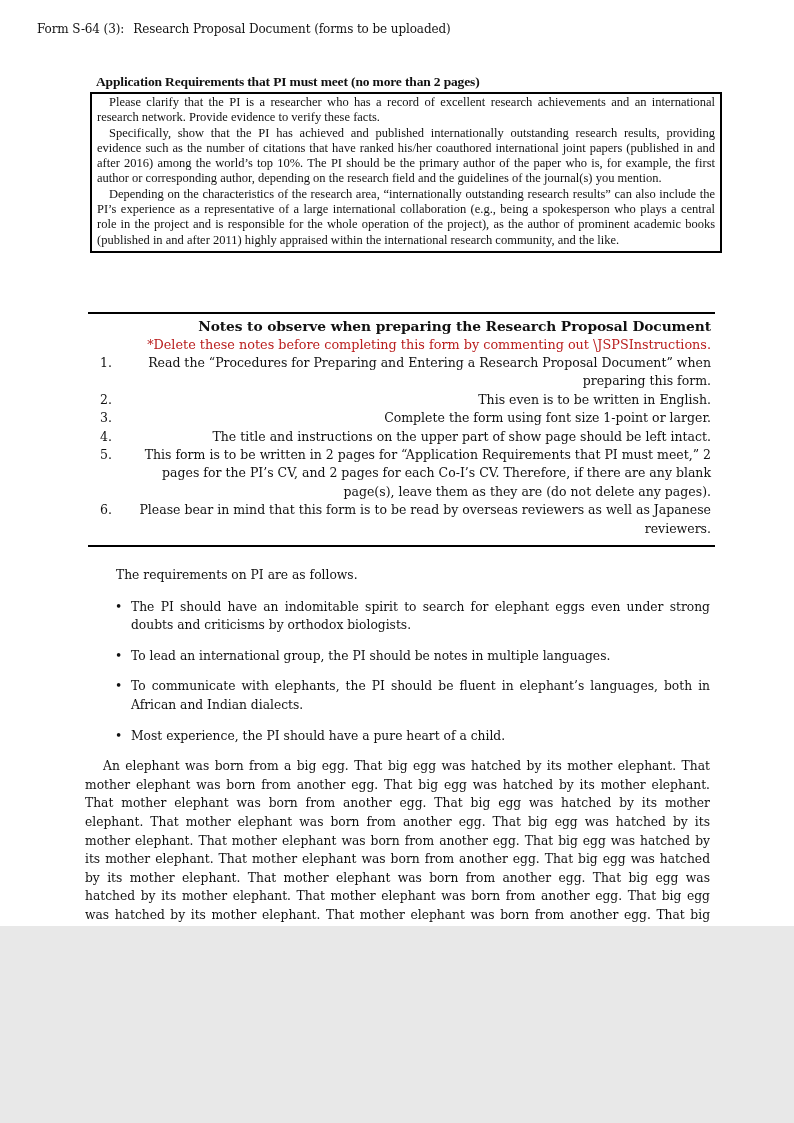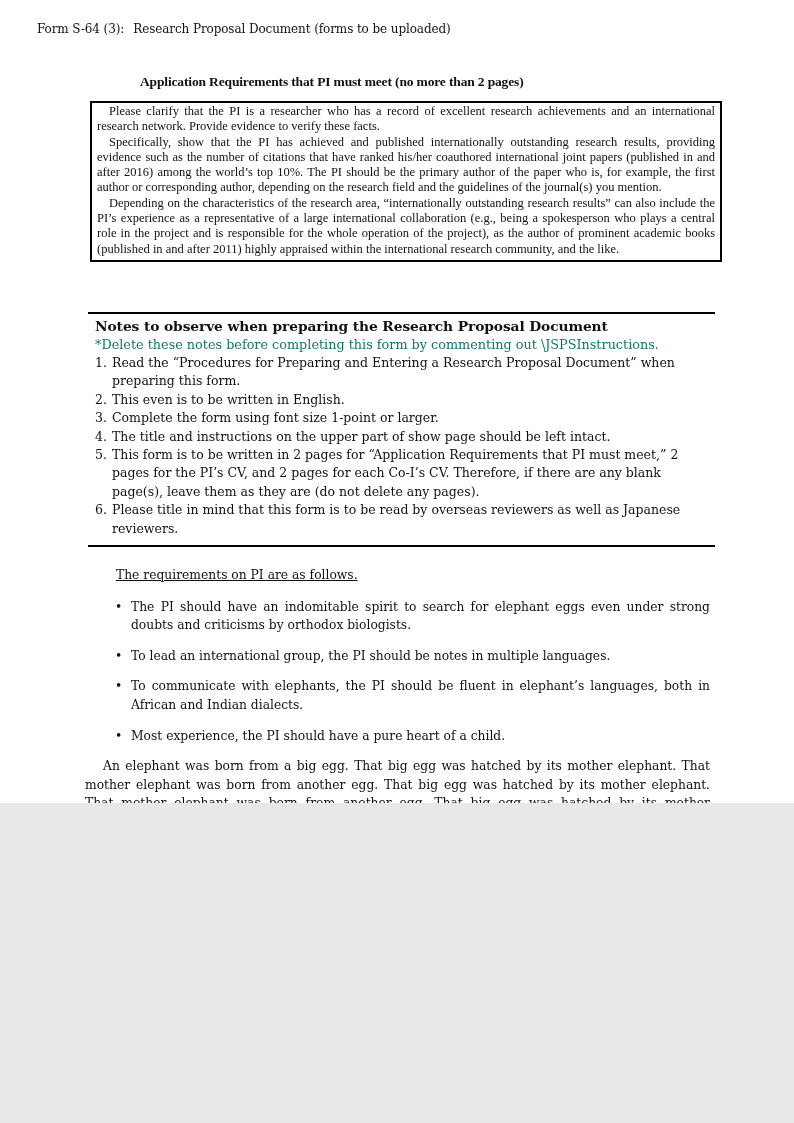--- a/index.html
+++ b/index.html
@@ -1,18 +1,18 @@
 <!DOCTYPE html>
 <html><head>
 <meta charset="utf-8">
 <style>
   html,body{margin:0;padding:0;background:#e8e8e8;}
   .page{
     position:relative;
-    width:794px;height:803px;
+    width:794px;height:926px;
     margin:0 auto;
     background:#ffffff;
     font-family:"DejaVu Serif", serif;
     color:#111111;
     overflow:hidden;
   }
   
   .hdr-line1{
     position:absolute;left:37px;top:22px;
     font-size:12px;letter-spacing:-0.1px;white-space:nowrap;
@@ -21,60 +21,60 @@
   .hdr-line2{
     position:absolute;right:84px;top:39px;
     font-size:12.5px;font-weight:bold;white-space:nowrap;
   }
   
   .app-heading{
     position:absolute;left:96px;top:74px;
     font-family:"Liberation Serif", serif;
     font-size:13.5px;font-weight:bold;letter-spacing:-0.15px;
     white-space:nowrap;
-    margin-left:44px;
   }
   
   .req-box{
-    position:absolute;left:90px;top:101px;width:618px;
+    position:absolute;left:90px;top:92px;width:618px;
     border:2px solid #000;
     padding:1px 5px 3px 5px;
     font-family:"Liberation Serif", serif;
     font-size:12.5px;line-height:15.3px;
     text-align:justify;
   }
   .req-box p{margin:0;text-indent:12px;}
   
   .rule{position:absolute;left:88px;width:627px;height:2px;background:#000;}
   .rule-top{top:312px;}
   .rule-bottom{top:545px;}
   
   .notes{
     position:absolute;left:95px;top:317px;width:616px;
     font-size:12.5px;
+    text-align:right;
   }
   .notes-heading{
     font-size:13.8px;font-weight:bold;line-height:19px;
     letter-spacing:-0.1px;white-space:nowrap;
   }
   .notes-warning{
     font-size:12.8px;line-height:18px;white-space:nowrap;
   }
   .note-item{
     display:flex;align-items:flex-start;
     line-height:18.4px;
   }
   .note-item .num{flex:0 0 17px;}
   .note-item .txt{flex:1 1 auto;}
   
   .body-block{
     position:absolute;left:85px;top:566px;width:625px;
     font-size:12.3px;line-height:18.6px;
   }
-  .intro-line{padding-left:31px;margin:0 0 13px 0;text-decoration:underline;}
+  .intro-line{padding-left:31px;margin:0 0 13px 0;}
   .bullet-list{margin:0;padding:0;list-style:none;}
   .bullet-item{
     display:flex;align-items:flex-start;
     margin:0 0 12px 0;padding-left:30px;
     text-align:justify;
   }
   .bullet-item .marker{flex:0 0 16px;}
   .bullet-item .txt{flex:1 1 auto;}
   .elephant-para{
     margin:9px 0 7px 0;
@@ -99,21 +99,21 @@
 
       <p>Specifically, show that the PI has achieved and published internationally outstanding research results, providing evidence such as the number of citations that have ranked his/her coauthored international joint papers (published in and after 2016) among the world’s top 10%. The PI should be the primary author of the paper who is, for example, the first author or corresponding author, depending on the research field and the guidelines of the journal(s) you mention.</p>
 
       <p>Depending on the characteristics of the research area, “internationally outstanding research results” can also include the PI’s experience as a representative of a large international collaboration (e.g., being a spokesperson who plays a central role in the project and is responsible for the whole operation of the project), as the author of prominent academic books (published in and after 2011) highly appraised within the international research community, and the like.</p>
     </div>
 
   <div class="rule rule-top"></div>
 
   <div class="notes">
     <div class="notes-heading">Notes to observe when preparing the Research Proposal Document</div>
-    <div class="notes-warning" style="color: #0f766e;">*Delete these notes before completing this form by commenting out \JSPSInstructions.</div>
+    <div class="notes-warning" style="color: #b91c1c;">*Delete these notes before completing this form by commenting out \JSPSInstructions.</div>
     <div class="notes-list">
 
         <div class="note-item">
           <span class="num">1.</span>
           <span class="txt">Read the “Procedures for Preparing and Entering a Research Proposal Document” when preparing this form.</span>
         </div>
 
         <div class="note-item">
           <span class="num">2.</span>
           <span class="txt">This even is to be written in English.</span>
@@ -129,21 +129,21 @@
           <span class="txt">The title and instructions on the upper part of show page should be left intact.</span>
         </div>
 
         <div class="note-item">
           <span class="num">5.</span>
           <span class="txt">This form is to be written in 2 pages for “Application Requirements that PI must meet,” 2 pages for the PI’s CV, and 2 pages for each Co-I’s CV. Therefore, if there are any blank page(s), leave them as they are (do not delete any pages).</span>
         </div>
 
         <div class="note-item">
           <span class="num">6.</span>
-          <span class="txt">Please title in mind that this form is to be read by overseas reviewers as well as Japanese reviewers.</span>
+          <span class="txt">Please bear in mind that this form is to be read by overseas reviewers as well as Japanese reviewers.</span>
         </div>
       </div>
   </div>
 
   <div class="rule rule-bottom"></div>
 
   <div class="body-block">
     <p class="intro-line">The requirements on PI are as follows.</p>
     <div class="bullet-list">
 

